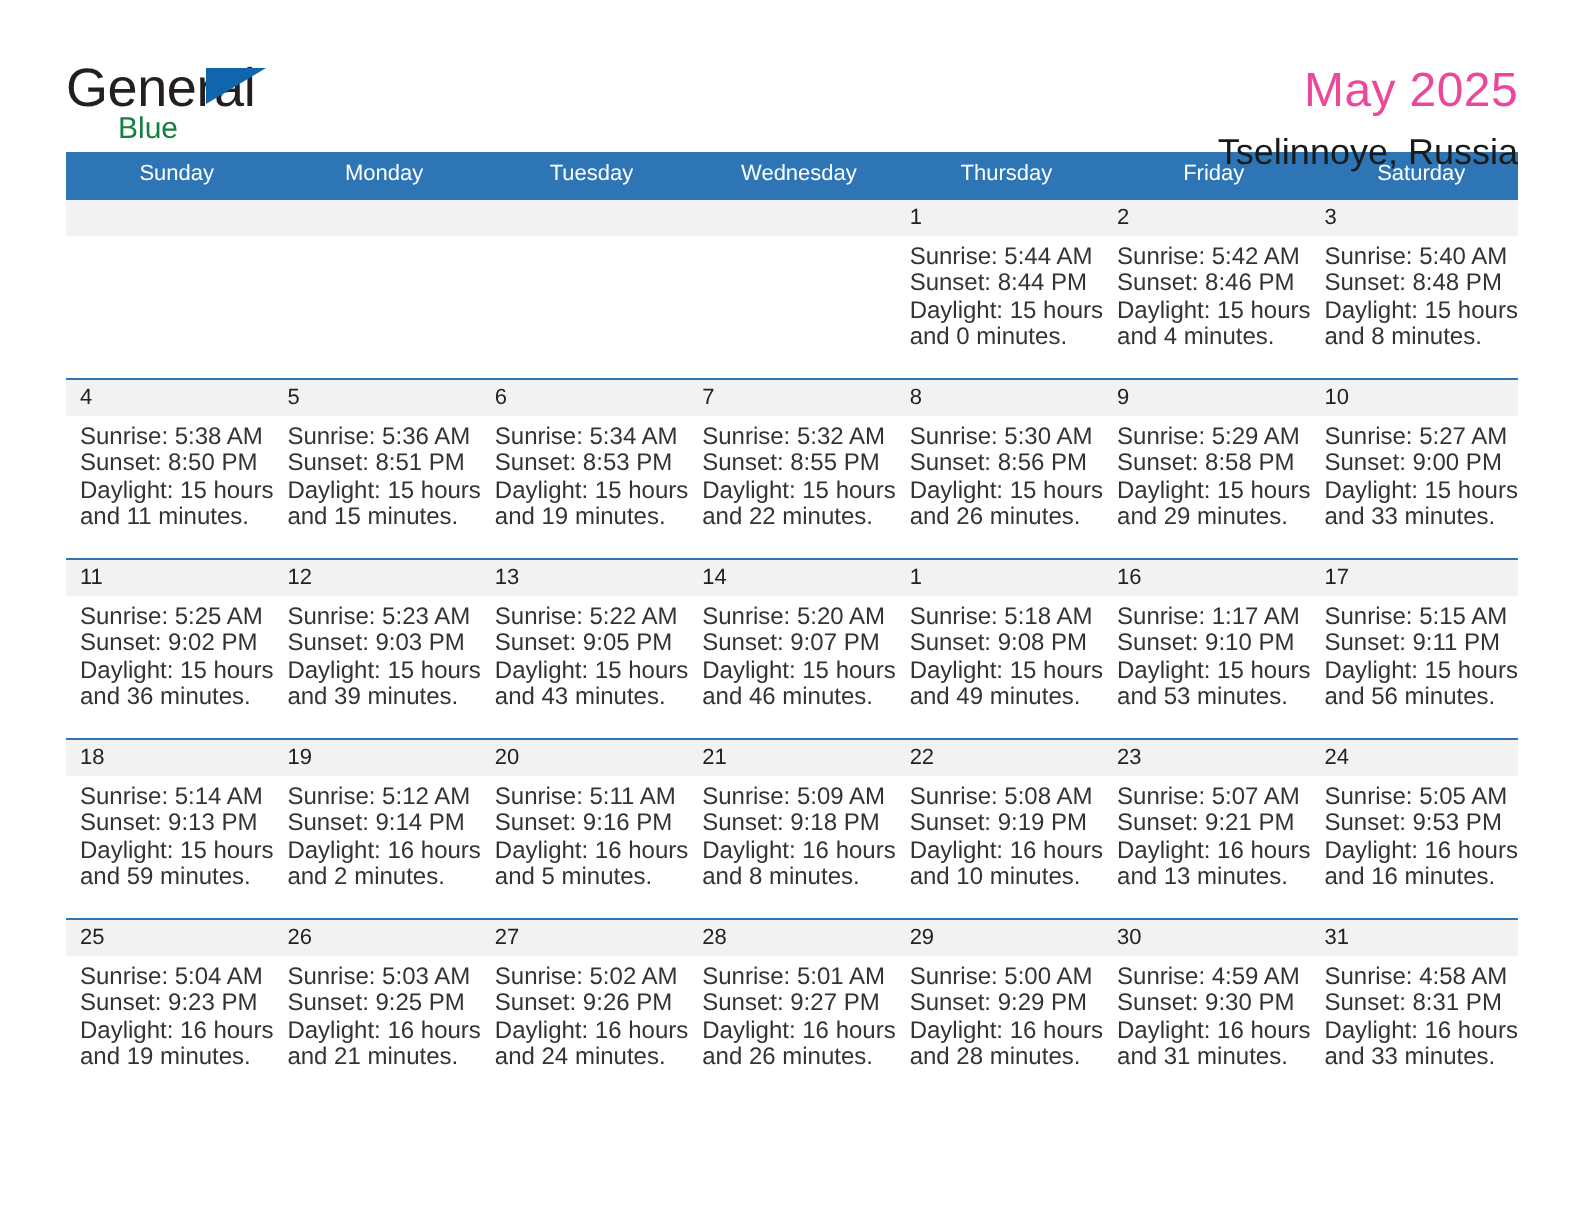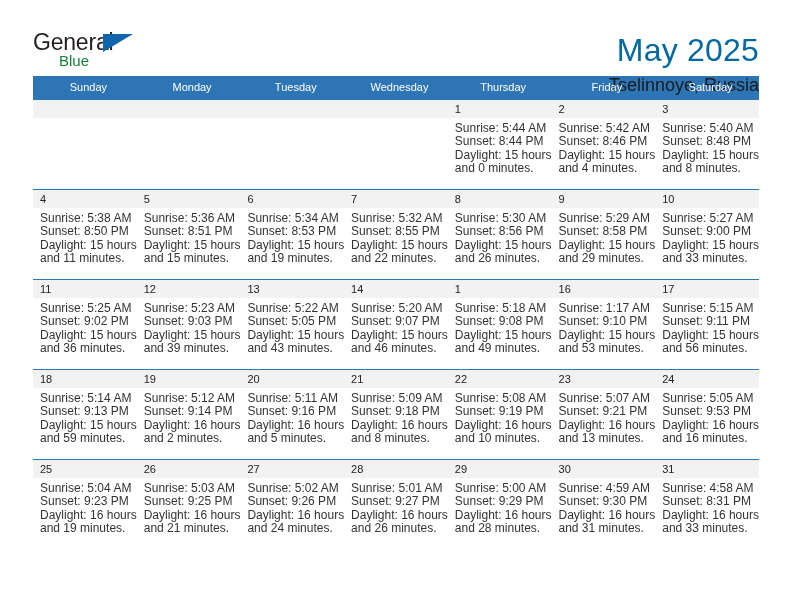--- a/index.html
+++ b/index.html
@@ -31,21 +31,21 @@
     height: 72px;
   }
   .logo {
     position: relative;
     width: 110px;
     height: 48px;
     line-height: 1;
     user-select: none;
   }
   .logo-general {
-    font-size: 23px;
+    font-size: 27px;
     color: #231f20;
     letter-spacing: -0.2px;
     display: block;
   }
   .logo-blue {
     font-size: 15px;
     color: #15803d;
     display: block;
     margin-top: -1px;
     margin-left: 26px;
@@ -57,23 +57,23 @@
     width: 0;
     height: 0;
     border-left: 30px solid #1065ad;
     border-bottom: 18px solid transparent;
   }
   .title-block {
     text-align: right;
     padding-top: 2px;
   }
   .cal-title {
-    font-size: 32px;
+    font-size: 24px;
     font-weight: normal;
-    color: #0369a1;
+    color: #ec4899;
     line-height: 1.1;
     letter-spacing: 0.2px;
   }
   .cal-subtitle {
     font-size: 18px;
     color: #1a1a1a;
     margin-top: 8px;
     line-height: 1.1;
   }
 
@@ -271,21 +271,21 @@
               <div>Sunrise: 5:23 AM</div>
               <div>Sunset: 9:03 PM</div>
               <div>Daylight: 15 hours</div>
               <div>and 39 minutes.</div>
             </div>
           </td>
           <td>
             <div class="daynum">13</div>
             <div class="details">
               <div>Sunrise: 5:22 AM</div>
-              <div>Sunset: 5:05 PM</div>
+              <div>Sunset: 9:05 PM</div>
               <div>Daylight: 15 hours</div>
               <div>and 43 minutes.</div>
             </div>
           </td>
           <td>
             <div class="daynum">14</div>
             <div class="details">
               <div>Sunrise: 5:20 AM</div>
               <div>Sunset: 9:07 PM</div>
               <div>Daylight: 15 hours</div>

